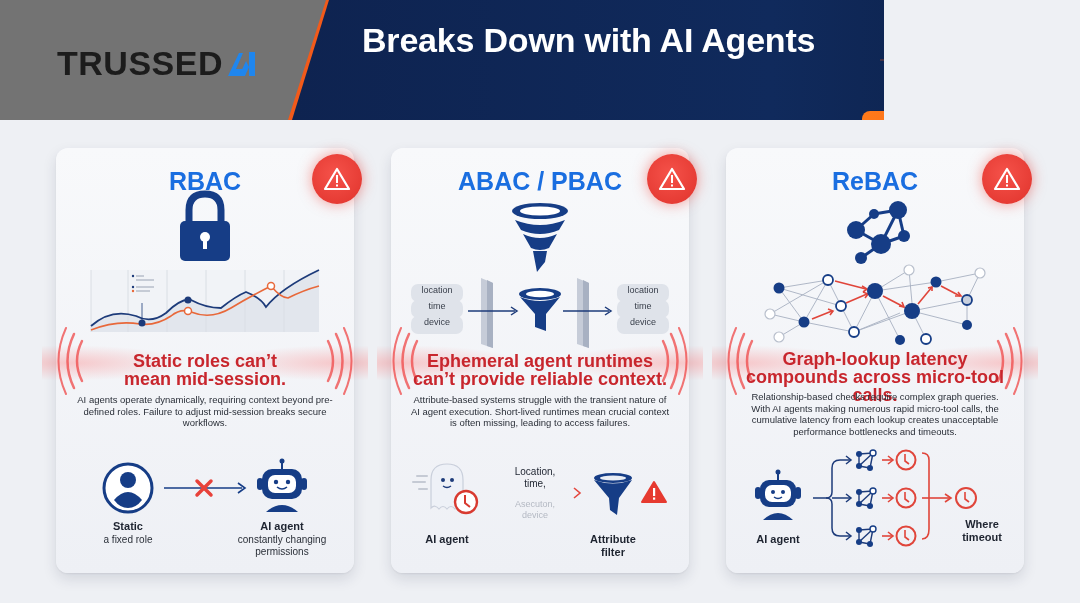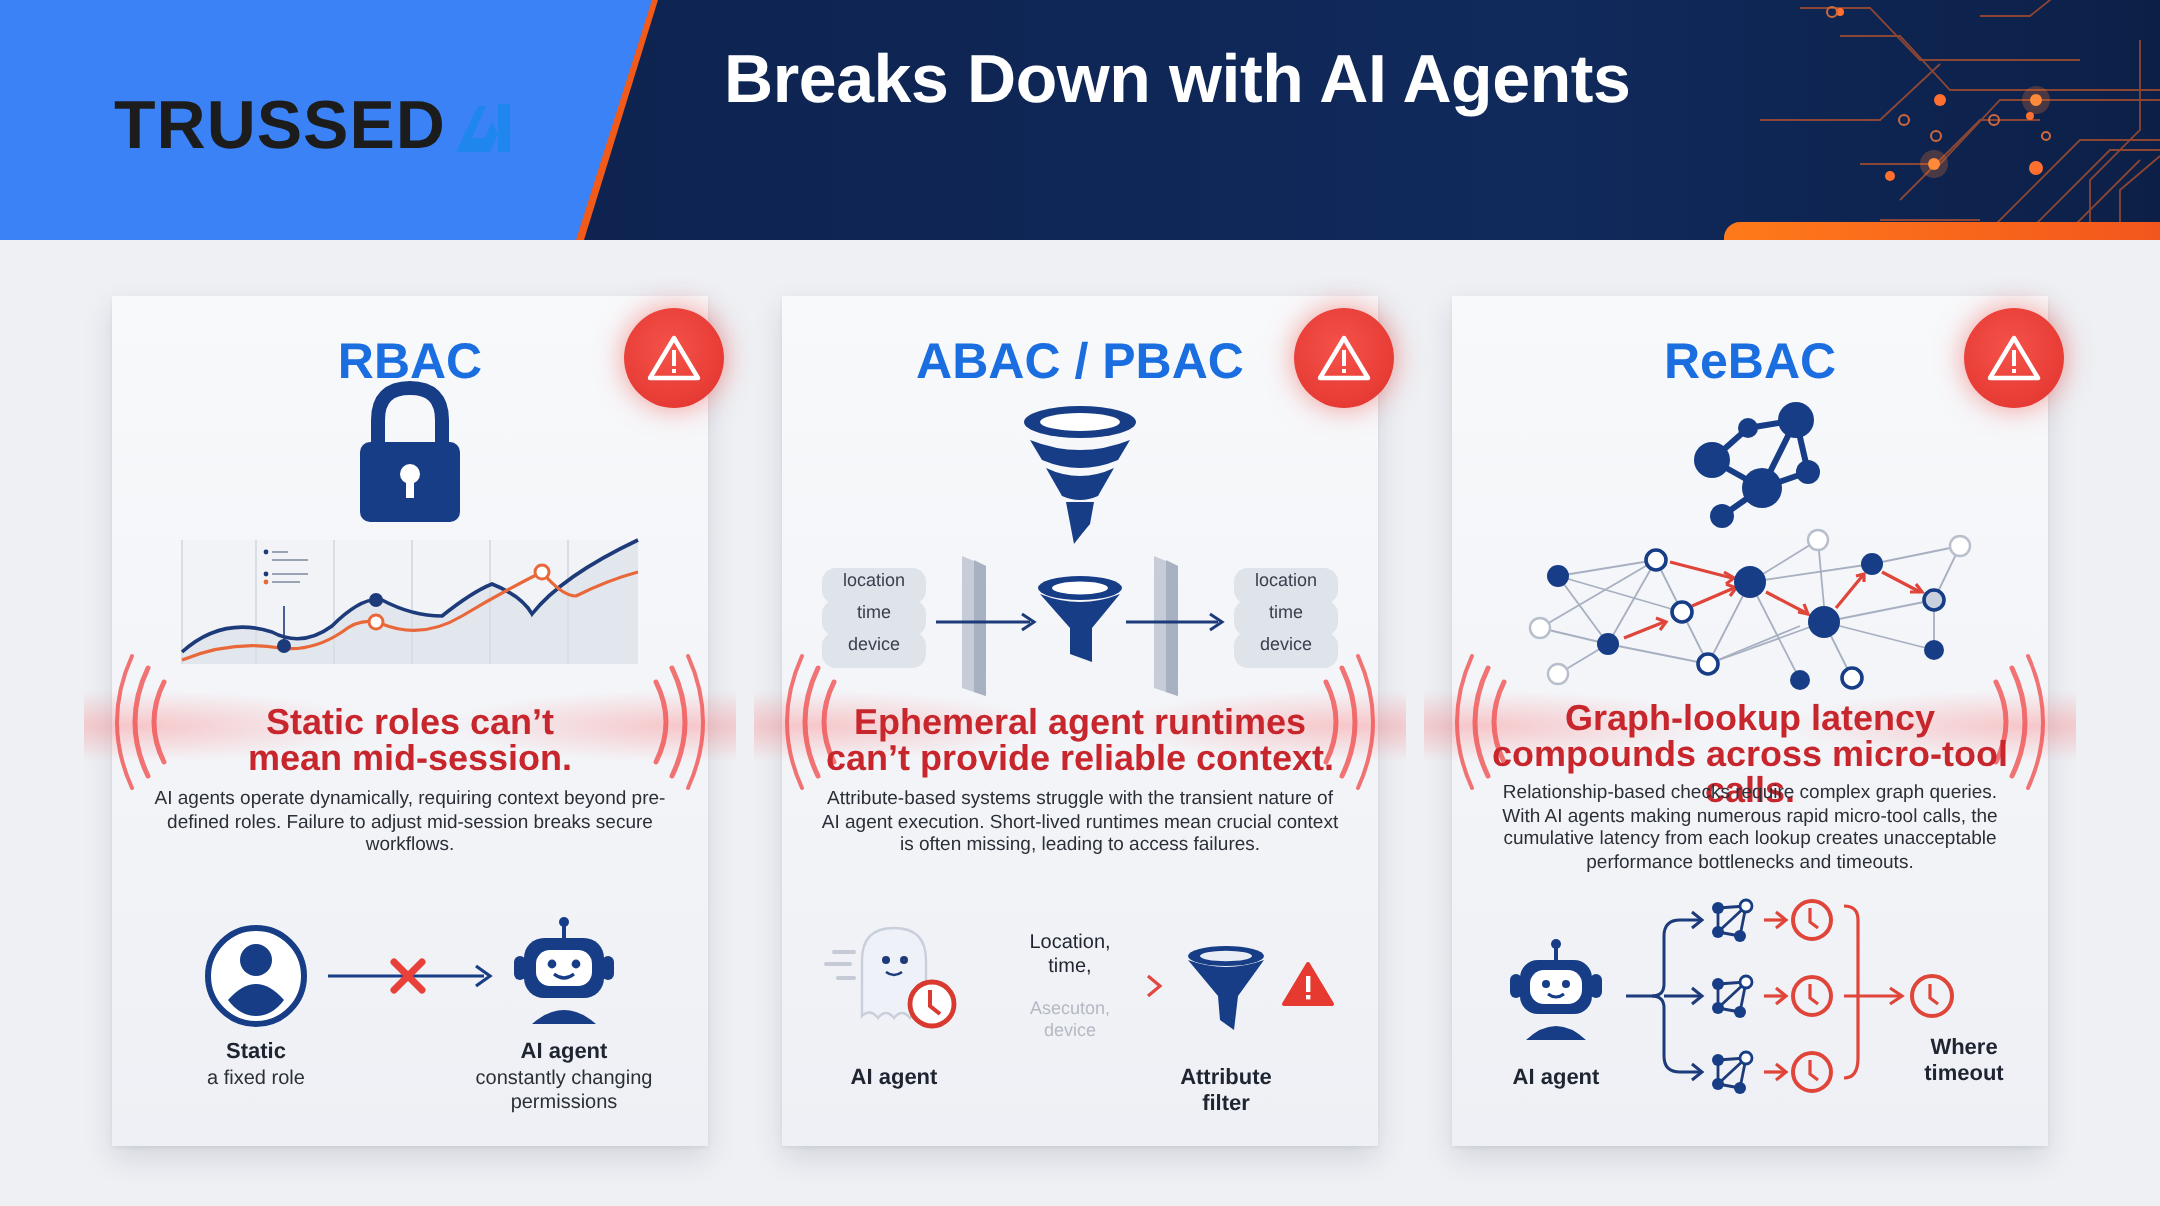--- a/index.html
+++ b/index.html
@@ -1,36 +1,36 @@
 <!DOCTYPE html>
 <html><head>
 <meta charset="utf-8">
 <style>
   * { box-sizing: border-box; margin: 0; padding: 0; }
   html, body { width: 1080px; height: 603px; overflow: hidden; }
   body { font-family: "Liberation Sans", "DejaVu Sans", sans-serif; background: #eef0f4; position: relative; }
 
   
-  .header { position: absolute; left: 0; top: 0; width: 1080px; height: 120px; background: #3b82f6; overflow: hidden; }
+  .header { position: absolute; left: 0; top: 0; width: 884px; height: 120px; background: #737373; overflow: hidden; }
   .logo { position: absolute; left: 57px; top: 44px; display: flex; align-items: center; }
   .logo-text { font-size: 34px; font-weight: 900; color: #1c1c1c; letter-spacing: 0.5px; font-family: "Liberation Sans", sans-serif; }
   .logo-mark { margin-left: 2px; }
   .banner { position: absolute; left: 292px; top: 0; width: 800px; height: 120px;
     background: linear-gradient(90deg, #0e2350 0%, #102a5c 60%, #0c1f46 100%);
     clip-path: polygon(37px 0, 800px 0, 800px 120px, 0 120px); }
   .banner-edge { position: absolute; left: 284px; top: 0; width: 50px; height: 120px;
     background: #f25a1a; clip-path: polygon(42px 0, 48px 0, 10px 120px, 4px 120px); }
   .title { position: absolute; left: 362px; top: 20px; color: #ffffff; font-size: 34px; font-weight: 700; line-height: 40px; letter-spacing: -0.2px; }
   .circuit { position: absolute; left: 840px; top: 0; width: 240px; height: 120px; }
   .orange-bar { position: absolute; left: 862px; top: 111px; width: 218px; height: 9px;
     background: linear-gradient(90deg, #ff7a1a, #f2561c); border-top-left-radius: 8px; }
 
   
   .card { position: absolute; top: 148px; width: 298px; height: 425px; background: linear-gradient(180deg, #f8f9fb 0%, #eef0f5 100%);
-    border-radius: 0; box-shadow: 0 6px 14px rgba(30,40,70,0.13), 0 1px 2px rgba(0,0,0,0.06); }
+    border-radius: 12px; box-shadow: 0 6px 14px rgba(30,40,70,0.13), 0 1px 2px rgba(0,0,0,0.06); }
   .card.c1 { left: 56px; }
   .card.c2 { left: 391px; }
   .card.c3 { left: 726px; }
   .card-title { position: absolute; top: 19px; left: 0; width: 100%; text-align: center; color: #1a6ee0; font-size: 25px; font-weight: 700; }
   .warn-badge { position: absolute; top: 6px; right: -8px; width: 50px; height: 50px; border-radius: 50%;
     background: radial-gradient(circle at 45% 40%, #f5524a, #e0322b); box-shadow: 0 0 14px rgba(240,60,50,0.5);
     display: flex; align-items: center; justify-content: center; }
   .glow { position: absolute; left: -14px; top: 170px; width: 326px; height: 90px;
     background: radial-gradient(ellipse at 8% 50%, rgba(255,80,80,0.28), rgba(255,80,80,0) 28%),
                 radial-gradient(ellipse at 92% 50%, rgba(255,80,80,0.28), rgba(255,80,80,0) 28%); pointer-events: none; }

